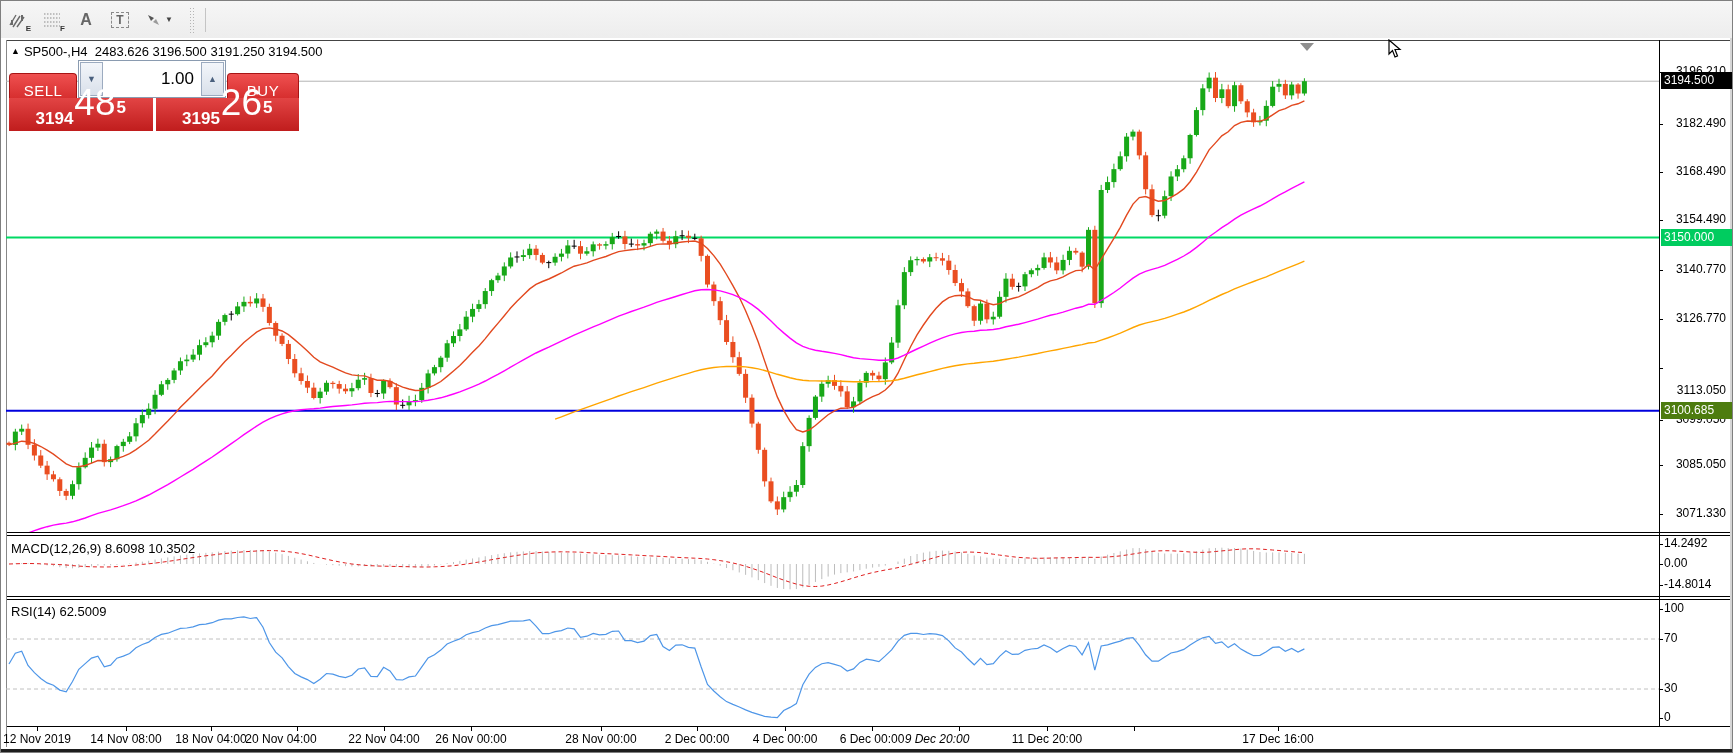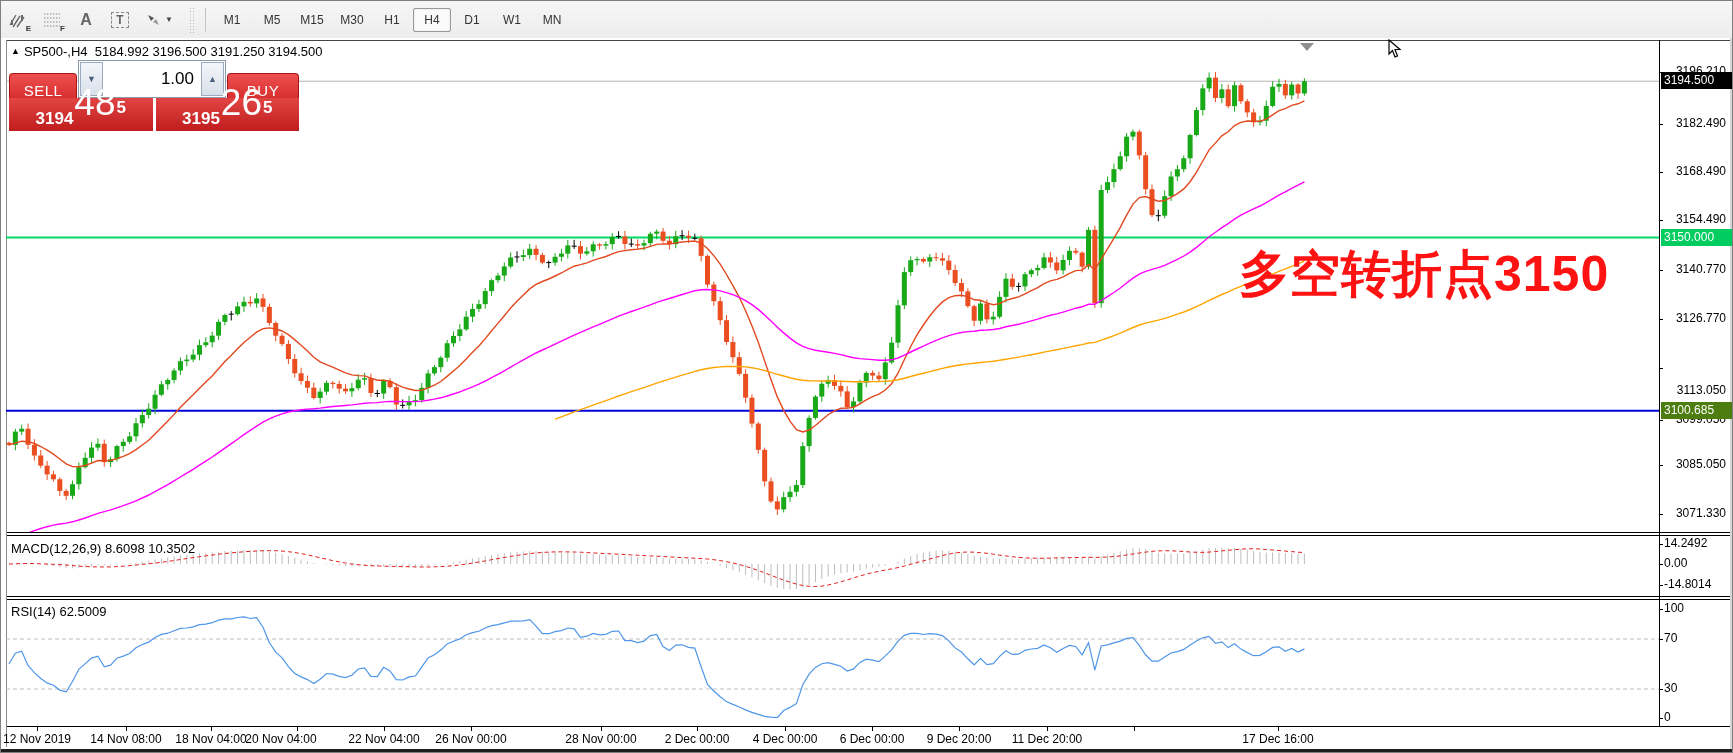--- a/index.html
+++ b/index.html
@@ -88,31 +88,20 @@
     </div>
     <div class="tbtn" style="width:40px;">
       <svg width="18" height="16" viewBox="0 0 18 16">
         <path d="M3 3 l6 3 -3 3 z" fill="#555"></path>
         <path d="M14 13 l-6 -3 3 -3 z" fill="#9a9a9a"></path>
       </svg>
       <span style="font-size:8px;color:#444;margin-left:2px;">▼</span>
     </div>
     <div class="thandle"></div>
     <div class="tsep"></div>
-    <div id="tf-strip" style="display:flex;">
-        <div class="tf">M1</div>
-        <div class="tf">M5</div>
-        <div class="tf">M15</div>
-        <div class="tf">M30</div>
-        <div class="tf">H1</div>
-        <div class="tf active">H4</div>
-        <div class="tf">D1</div>
-        <div class="tf">W1</div>
-        <div class="tf">MN</div>
-      </div>
   </div>
 
   <div id="chartwrap"></div>
 
   <div class="hline-sep" style="top:39px;background:#444;"></div>
   <div class="hline-sep" style="top:531px;"></div>
   <div class="hline-sep" style="top:534px;"></div>
   <div class="hline-sep" style="top:595px;"></div>
   <div class="hline-sep" style="top:598px;"></div>
   <div class="hline-sep" style="top:725px;"></div>
@@ -745,21 +734,21 @@
       <line x1="1297.05" x2="1297.05" y1="563" y2="552.6086643078745" stroke="#bdbdbd" stroke-width="1"></line>
       <line x1="1303.3999999999999" x2="1303.3999999999999" y1="563" y2="552.7536313245353" stroke="#bdbdbd" stroke-width="1"></line>
       <polyline points="8.0,563.0 14.3,562.8 20.7,562.6 27.0,562.5 33.4,562.6 39.8,562.8 46.1,563.0 52.4,563.3 58.8,563.6 65.2,564.0 71.5,564.6 77.8,565.1 84.2,565.5 90.5,565.8 96.9,565.9 103.3,566.0 109.6,565.9 115.9,565.6 122.3,565.2 128.6,564.6 135.0,564.0 141.3,563.4 147.7,562.8 154.0,562.1 160.4,561.3 166.8,560.4 173.1,559.5 179.4,558.5 185.8,557.5 192.1,556.6 198.5,555.7 204.8,554.8 211.2,554.0 217.5,553.2 223.9,552.5 230.3,551.9 236.6,551.3 242.9,550.8 249.3,550.4 255.6,550.0 262.0,549.7 268.3,549.6 274.7,549.7 281.1,550.1 287.4,550.7 293.8,551.5 300.1,552.6 306.4,553.8 312.8,555.3 319.1,556.8 325.5,558.2 331.8,559.6 338.2,560.9 344.5,562.0 350.9,563.0 357.3,563.7 363.6,564.3 369.9,564.7 376.3,565.0 382.6,565.2 389.0,565.3 395.3,565.5 401.7,565.6 408.0,565.7 414.4,565.9 420.8,566.0 427.1,566.0 433.4,565.8 439.8,565.6 446.1,565.2 452.5,564.7 458.8,563.9 465.2,563.1 471.5,562.1 477.9,561.0 484.3,559.9 490.6,558.7 496.9,557.6 503.3,556.5 509.6,555.4 516.0,554.4 522.4,553.5 528.7,552.6 535.0,551.9 541.4,551.4 547.8,551.1 554.1,550.9 560.4,550.8 566.8,550.9 573.1,551.0 579.5,551.2 585.9,551.6 592.2,551.9 598.5,552.3 604.9,552.6 611.3,552.9 617.6,553.2 623.9,553.5 630.3,553.9 636.6,554.2 643.0,554.6 649.3,554.9 655.7,555.2 662.0,555.5 668.4,555.9 674.8,556.3 681.1,556.6 687.4,556.9 693.8,557.2 700.1,557.5 706.5,558.0 712.8,558.7 719.2,559.6 725.5,560.7 731.9,562.0 738.3,563.5 744.6,565.3 750.9,567.3 757.3,569.5 763.6,571.8 770.0,574.3 776.3,576.8 782.7,579.1 789.0,581.2 795.4,583.1 801.8,584.5 808.1,585.3 814.4,585.5 820.8,585.1 827.1,584.0 833.5,582.5 839.8,580.8 846.2,578.9 852.5,576.9 858.9,575.0 865.3,573.2 871.6,571.6 877.9,570.3 884.3,569.0 890.6,567.9 897.0,566.6 903.3,565.0 909.7,563.3 916.0,561.5 922.4,559.8 928.8,558.0 935.1,556.2 941.4,554.5 947.8,553.1 954.1,551.9 960.5,551.3 966.8,551.0 973.2,551.2 979.5,551.6 985.9,552.3 992.3,553.2 998.6,554.1 1004.9,554.9 1011.3,555.7 1017.6,556.4 1024.0,556.8 1030.3,557.1 1036.7,557.3 1043.0,557.2 1049.4,557.1 1055.8,556.9 1062.1,556.8 1068.5,556.7 1074.8,556.5 1081.1,556.4 1087.5,556.3 1093.8,556.4 1100.2,556.3 1106.5,556.0 1112.9,555.5 1119.3,554.9 1125.6,554.0 1132.0,553.0 1138.3,552.0 1144.6,551.1 1151.0,550.3 1157.3,549.9 1163.7,549.7 1170.0,549.8 1176.4,550.1 1182.8,550.5 1189.1,551.0 1195.5,551.3 1201.8,551.4 1208.1,551.1 1214.5,550.5 1220.8,549.9 1227.2,549.3 1233.5,548.7 1239.9,548.1 1246.3,547.8 1252.6,547.8 1258.9,548.0 1265.3,548.5 1271.6,549.0 1278.0,549.5 1284.3,550.1 1290.7,550.6 1297.0,551.2 1303.4,551.6" fill="none" stroke="#e02020" stroke-width="1" stroke-dasharray="4 3"></polyline>
     </svg>
   <svg id="rsi-svg" class="layer" style="left:5px;top:599px;" width="1653" height="126" viewBox="5 599 1653 126">
       <line x1="5" x2="1658" y1="638" y2="638" stroke="#c0c0c0" stroke-width="1" stroke-dasharray="4 3"></line>
       <line x1="5" x2="1658" y1="688" y2="688" stroke="#c0c0c0" stroke-width="1" stroke-dasharray="4 3"></line>
       <polyline points="8.0,663.0 14.3,652.3 20.7,650.3 27.0,664.4 33.4,671.7 39.8,677.5 46.1,681.9 52.4,684.2 58.8,689.1 65.2,690.9 71.5,680.5 77.8,668.3 84.2,662.6 90.5,657.1 96.9,655.1 103.3,665.8 109.6,664.2 115.9,657.2 122.3,655.1 128.6,652.5 135.0,646.7 141.3,643.5 147.7,641.1 154.0,636.5 160.4,633.4 166.8,632.2 173.1,629.7 179.4,627.4 185.8,627.0 192.1,625.9 198.5,623.7 204.8,623.1 211.2,621.7 217.5,619.1 223.9,617.9 230.3,617.8 236.6,616.5 242.9,615.8 249.3,617.5 255.6,616.6 262.0,626.2 268.3,641.5 274.7,651.2 281.1,656.8 287.4,665.6 293.8,672.5 300.1,675.9 306.4,678.6 312.8,682.6 319.1,678.2 325.5,672.5 331.8,673.1 338.2,675.3 344.5,676.6 350.9,674.2 357.3,668.0 363.6,666.9 369.9,675.3 376.3,675.6 382.6,666.3 389.0,670.0 395.3,678.6 401.7,679.0 408.0,675.9 414.4,675.0 420.8,665.8 427.1,657.0 433.4,653.7 439.8,649.1 446.1,643.0 452.5,640.2 458.8,637.9 465.2,633.8 471.5,631.6 477.9,630.3 484.3,627.0 490.6,624.6 496.9,623.6 503.3,621.8 509.6,620.2 516.0,620.1 522.4,619.8 528.7,618.6 535.0,625.1 541.4,632.7 547.8,632.7 554.1,630.7 560.4,629.6 566.8,627.0 573.1,627.9 579.5,636.3 585.9,635.2 592.2,632.4 598.5,633.9 604.9,633.3 611.3,630.3 617.6,630.0 623.9,639.6 630.3,639.7 636.6,641.6 643.0,640.1 649.3,634.6 655.7,633.5 662.0,645.5 668.4,649.5 674.8,644.1 681.1,643.8 687.4,646.4 693.8,647.1 700.1,665.8 706.5,683.4 712.8,690.0 719.2,695.7 725.5,700.6 731.9,703.4 738.3,706.0 744.6,708.9 750.9,711.4 757.3,713.4 763.6,715.3 770.0,716.2 776.3,716.6 782.7,709.5 789.0,706.4 795.4,702.6 801.8,683.7 808.1,673.2 814.4,666.4 820.8,662.7 827.1,661.6 833.5,663.4 839.8,665.2 846.2,670.0 852.5,667.9 858.9,661.4 865.3,658.2 871.6,659.2 877.9,660.6 884.3,654.9 890.6,648.9 897.0,640.1 903.3,634.3 909.7,632.4 916.0,632.3 922.4,633.5 928.8,632.7 935.1,633.2 941.4,634.6 947.8,639.9 954.1,646.9 960.5,651.0 966.8,657.8 973.2,663.8 979.5,657.4 985.9,663.6 992.3,662.6 998.6,655.4 1004.9,649.8 1011.3,653.4 1017.6,653.2 1024.0,649.3 1030.3,648.0 1036.7,647.3 1043.0,643.9 1049.4,646.8 1055.8,651.3 1062.1,647.5 1068.5,644.4 1074.8,645.5 1081.1,653.9 1087.5,641.7 1093.8,669.2 1100.2,645.0 1106.5,643.8 1112.9,641.9 1119.3,640.1 1125.6,637.4 1132.0,636.7 1138.3,644.3 1144.6,653.8 1151.0,660.1 1157.3,660.2 1163.7,656.0 1170.0,652.0 1176.4,650.6 1182.8,648.4 1189.1,644.1 1195.5,640.0 1201.8,636.8 1208.1,635.4 1214.5,642.3 1220.8,640.9 1227.2,646.6 1233.5,642.8 1239.9,648.1 1246.3,651.6 1252.6,654.7 1258.9,654.3 1265.3,650.7 1271.6,646.4 1278.0,645.8 1284.3,650.2 1290.7,647.5 1297.0,651.1 1303.4,647.9" fill="none" stroke="#4e96e8" stroke-width="1.2"></polyline>
     </svg>
 
-  <div id="quote-header"><span class="tri">▲</span><span>SP500-,H4</span>  <span>5184.992</span> <span>3196.500</span> <span>3191.250</span> <span>3194.500</span></div>
+  <div id="quote-header"><span class="tri">▲</span><span>SP500-,H4</span>  <span>2483.626</span> <span>3196.500</span> <span>3191.250</span> <span>3194.500</span></div>
 
   <div id="trade-panel">
     <div class="tp-row1">
       <div class="tp-btn" id="sell-btn">SELL</div>
       <div class="vol-box">
         <div class="spin">▼</div>
         <div class="vol-val">1.00</div>
         <div class="spin">▲</div>
       </div>
       <div class="tp-btn" id="buy-btn">BUY</div>
@@ -771,21 +760,20 @@
           <span class="px-sup">5</span>
       </div>
       <div class="px-block">
         <span class="px-small">3195</span>
           <span class="px-big">26</span>
           <span class="px-sup">5</span>
       </div>
     </div>
   </div>
 
-  <div id="annotation">多空转折点3150</div>
 
   <div class="ind-label" style="top:540px;">MACD(12,26,9) 8.6098 10.3502</div>
   <div class="ind-label" style="top:603px;">RSI(14) 62.5009</div>
 
   <div id="scroll-marker"></div>
   <div id="cursor">
     <svg width="14" height="20" viewBox="0 0 14 20">
       <path d="M1 1 L1 15 L4.5 11.5 L7 18 L9.5 17 L7 10.5 L12 10.5 Z" fill="#fff" stroke="#000" stroke-width="1.2"></path>
     </svg>
   </div>
@@ -842,21 +830,21 @@
     <div class="t-label" style="left: 470px;">26 Nov 00:00</div>
     <div class="t-tick" style="left: 470px;"></div>
     <div class="t-label" style="left: 600px;">28 Nov 00:00</div>
     <div class="t-tick" style="left: 600px;"></div>
     <div class="t-label" style="left: 696px;">2 Dec 00:00</div>
     <div class="t-tick" style="left: 696px;"></div>
     <div class="t-label" style="left: 784px;">4 Dec 00:00</div>
     <div class="t-tick" style="left: 784px;"></div>
     <div class="t-label" style="left: 871px;">6 Dec 00:00</div>
     <div class="t-tick" style="left: 871px;"></div>
-    <div class="t-label" style="left: 958px;">9 Dec 20:00</div>
+    <div class="t-label" style="left: 936px; font-style: italic;">9 Dec 20:00</div>
     <div class="t-tick" style="left: 958px;"></div>
     <div class="t-label" style="left: 1046px;">11 Dec 20:00</div>
     <div class="t-tick" style="left: 1046px;"></div>
     <div class="t-label" style="left: 1133px; margin-top: 20px;">13 Dec 20:00</div>
     <div class="t-tick" style="left: 1133px;"></div>
     <div class="t-label" style="left: 1277px;">17 Dec 16:00</div>
     <div class="t-tick" style="left: 1277px;"></div>
   </div>
 
 </body></html>

